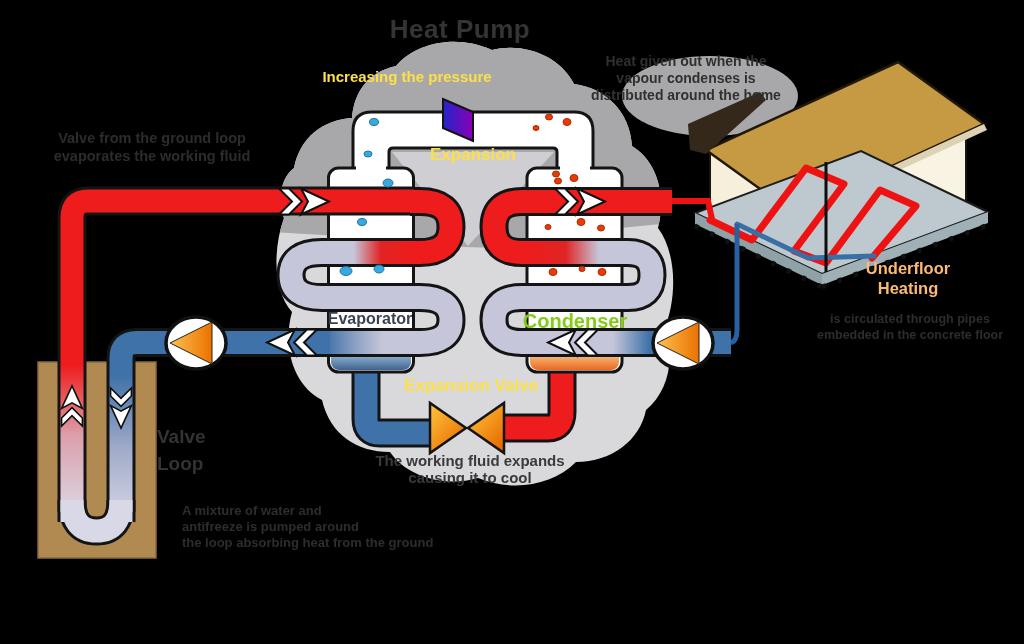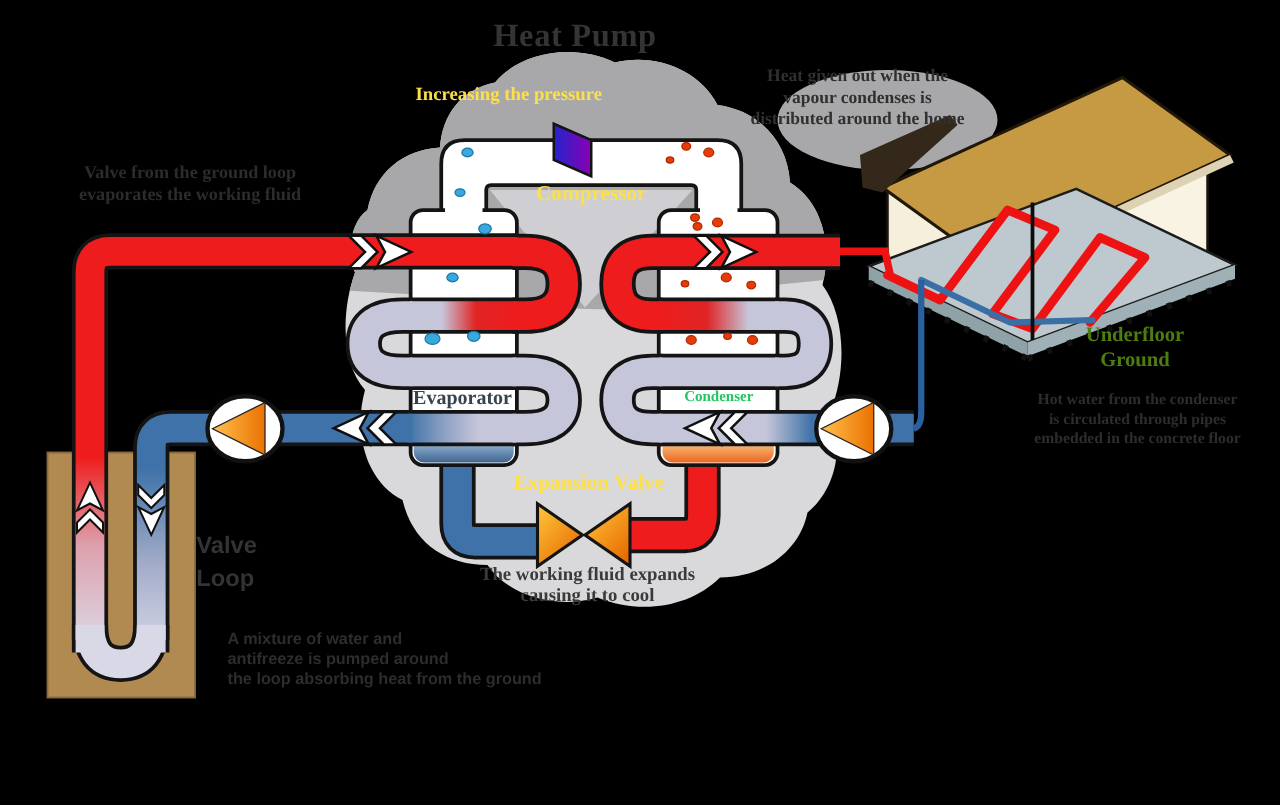--- a/index.html
+++ b/index.html
@@ -1,34 +1,34 @@
 <!DOCTYPE html>
 <html><head>
 <meta charset="utf-8">
 <style>
   html,body{margin:0;padding:0;background:#000;}
   #stage{position:relative;width:1024px;height:644px;background:#000;overflow:hidden;
          font-family:"Liberation Sans", sans-serif;}
   #diagram{position:absolute;left:0;top:0;}
   .t{position:absolute;font-weight:700;white-space:nowrap;z-index:5;}
-  .c{transform:translateX(-50%);text-align:center;font-family:Liberation Serif, serif;}
+  .c{transform:translateX(-50%);text-align:center;}
   .ongray{color:#fde047;}
   .onblack{color:#2c2c2c;}
   #title{left:460px;top:14px;font-size:26px;color:#343434;letter-spacing:.5px;}
   #comp-note{left:407px;top:67px;font-size:15px;line-height:19px;}
   #tr-note{left:686px;top:53px;font-size:14px;line-height:17px;color:#30302f;}
   #left-note{left:152px;top:130px;font-size:14.5px;line-height:17.5px;}
   #compressor-label{left:473px;top:145px;font-size:17px;}
   #evap-label{left:370px;top:310px;font-size:16px;color:#39434e;}
-  #cond-label{left:575px;top:310px;font-size:12px;color:#22c55e;}
+  #cond-label{left:575px;top:310px;font-size:20px;color:#84cc16;}
   #valve-label{left:471px;top:376px;font-size:17px;}
   #wf-note{left:470px;top:452px;font-size:15px;line-height:17px;color:#3a3a3a;text-align:center;}
   #gl-label{left:157px;top:423px;font-size:19px;line-height:27px;color:#333;}
   #g-note{left:150px;top:503px;font-size:13px;line-height:16px;color:#2d2d2d;margin-left:32px;}
-  #house-label{left:908px;top:258px;font-size:16.5px;line-height:20px;color:#4d7c0f;}
+  #house-label{left:908px;top:258px;font-size:16.5px;line-height:20px;color:#fdba74;}
   #house-note{left:910px;top:312px;font-size:12.5px;line-height:15.5px;color:#2d2d2d;}
 </style>
 </head>
 <body>
 
 <div id="stage">
 
 <svg id="diagram" width="1024" height="644" viewBox="0 0 1024 644">
   <defs>
     <clipPath id="cloudClip">
@@ -246,21 +246,21 @@
   <div>Heat given out when the</div>
   <div>vapour condenses is</div>
   <div>distributed around the home</div>
 </div>
 
 <div id="left-note" class="t c onblack">
   <div>Valve from the ground loop</div>
   <div>evaporates the working fluid</div>
 </div>
 
-<div id="compressor-label" class="t c ongray">Compressor</div>
+<div id="compressor-label" class="t c ongray">Expansion</div>
 <div id="evap-label" class="t c">Evaporator</div>
 <div id="cond-label" class="t c">Condenser</div>
 <div id="valve-label" class="t c ongray">Expansion Valve</div>
 
 <div id="wf-note" class="t c">
   <div>The working fluid expands</div>
   <div>causing it to cool</div>
 </div>
 
 <div id="gl-label" class="t">
@@ -269,22 +269,21 @@
 </div>
 
 <div id="g-note" class="t">
   <div>A mixture of water and</div>
   <div>antifreeze is pumped around</div>
   <div>the loop absorbing heat from the ground</div>
 </div>
 
 <div id="house-label" class="t c">
   <div>Underfloor</div>
-  <div>Ground</div>
+  <div>Heating</div>
 </div>
 
 <div id="house-note" class="t c">
-  <div>Hot water from the condenser</div>
   <div>is circulated through pipes</div>
   <div>embedded in the concrete floor</div>
 </div>
 
 </div>
 
 </body></html>

